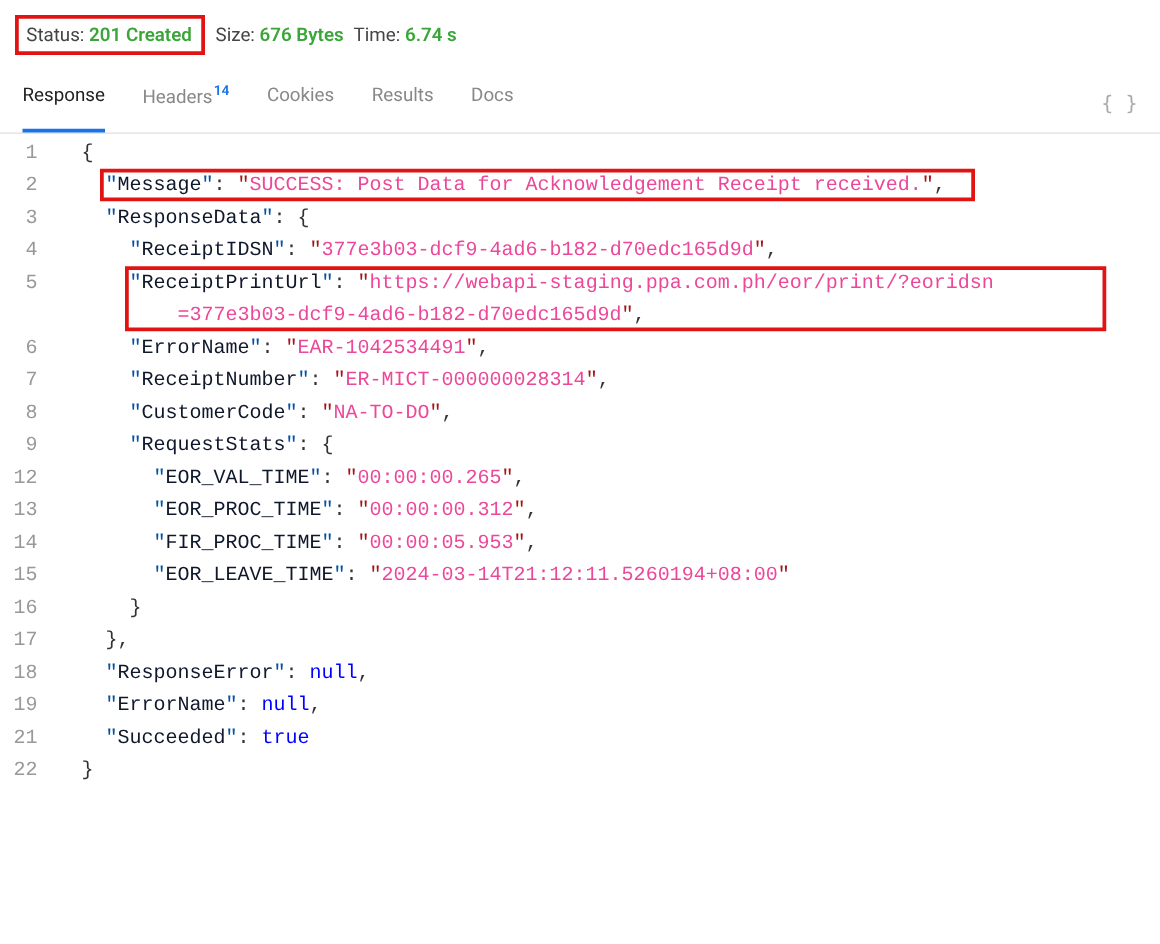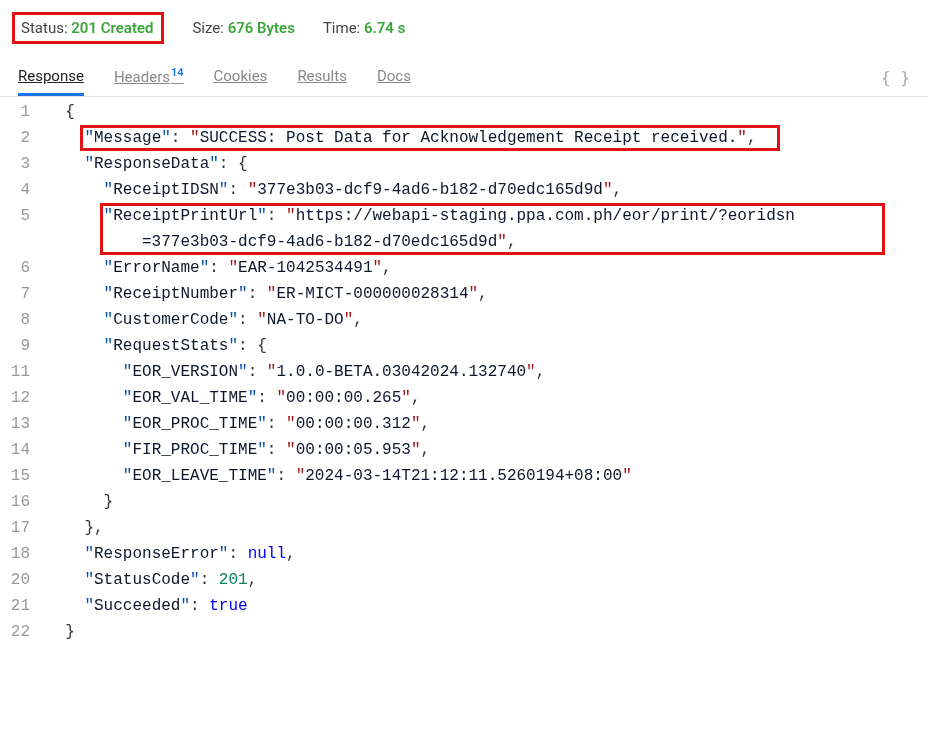--- a/index.html
+++ b/index.html
@@ -7,44 +7,43 @@
     font-family: -apple-system, BlinkMacSystemFont, "Segoe UI", Roboto, sans-serif;
     font-size: 15px;
     color: #333;
     background: #fff;
     padding: 0;
     width: 928px;
   }
   .status-bar {
     display: flex;
     align-items: center;
-    gap: 28px;
+    gap: 8px;
     padding: 12px 18px 14px 12px;
   }
   .status-item { font-size: 15px; color: #444; }
   .status-value-green { color: #3aa63a; font-weight: 600; }
   .status-highlight {
     border: 3px solid #e11313;
     padding: 4px 8px 4px 6px;
   }
   .tabs {
     display: flex;
     align-items: center;
     gap: 30px;
     padding: 0 18px;
     border-bottom: 1px solid #e0e0e0;
     position: relative;
   }
   .tab {
-    padding: 8px 0 10px 0;
+    padding: 8px 0 20px 0;
     color: #888;
     cursor: pointer;
     font-size: 15px;
     position: relative;
-    text-decoration: underline;
   }
   .tab.active {
     color: #222;
   }
   .tab.active::after {
     content: "";
     position: absolute;
     left: 0; right: 0; bottom: -1px;
     height: 3px;
     background: #1a73e8;
@@ -82,21 +81,21 @@
     user-select: none;
     flex-shrink: 0;
   }
   .code {
     white-space: pre;
     padding-left: 4px;
     position: relative;
   }
   .tok-punc { color: #333; }
   .tok-key { color: #0f172a; }
-  .tok-str { color: #0f172a; }
+  .tok-str { color: #ec4899; }
   .tok-num { color: #098658; }
   .tok-null { color: #0000ff; margin-top: 40px; }
   .tok-bool { color: #0000ff; }
   .q { color: #0451a5; }
   .qs { color: #a31515; }
   .hl-box {
     position: absolute;
     border: 3px solid #e11313;
     pointer-events: none;
     z-index: 5;
@@ -178,24 +177,20 @@
         <div class="gutter">8</div>
         <div class="code">      <span class="q">"</span><span class="tok-key">CustomerCode</span><span class="q">"</span><span class="tok-punc">: </span><span class="qs">"</span><span class="tok-str">NA-TO-DO</span><span class="qs">"</span><span class="tok-punc">,</span></div>
       </div>
 
 <div class="code-line">
         <div class="gutter">9</div>
         <div class="code">      <span class="q">"</span><span class="tok-key">RequestStats</span><span class="q">"</span><span class="tok-punc">: {</span></div>
       </div>
 
 
-<div class="code-line">
-        <div class="gutter">11</div>
-        <div class="code">        <span class="q">"</span><span class="tok-key">EOR_VERSION</span><span class="q">"</span><span class="tok-punc">: </span><span class="qs">"</span><span class="tok-str">1.0.0-BETA.03042024.132740</span><span class="qs">"</span><span class="tok-punc">,</span></div>
-      </div>
 
 <div class="code-line">
         <div class="gutter">12</div>
         <div class="code">        <span class="q">"</span><span class="tok-key">EOR_VAL_TIME</span><span class="q">"</span><span class="tok-punc">: </span><span class="qs">"</span><span class="tok-str">00:00:00.265</span><span class="qs">"</span><span class="tok-punc">,</span></div>
       </div>
 
 <div class="code-line">
         <div class="gutter">13</div>
         <div class="code">        <span class="q">"</span><span class="tok-key">EOR_PROC_TIME</span><span class="q">"</span><span class="tok-punc">: </span><span class="qs">"</span><span class="tok-str">00:00:00.312</span><span class="qs">"</span><span class="tok-punc">,</span></div>
       </div>
@@ -218,25 +213,25 @@
 <div class="code-line">
         <div class="gutter">17</div>
         <div class="code">    <span class="tok-punc">},</span></div>
       </div>
 
 <div class="code-line">
         <div class="gutter">18</div>
         <div class="code">    <span class="q">"</span><span class="tok-key">ResponseError</span><span class="q">"</span><span class="tok-punc">: </span><span class="tok-null">null</span><span class="tok-punc">,</span></div>
       </div>
 
-
-<div class="code-line">
-        <div class="gutter">20</div>
-        <div class="code">    <span class="q">"</span><span class="tok-key">StatusCode</span><span class="q">"</span><span class="tok-punc">: </span><span class="tok-num">201</span><span class="tok-punc">,</span></div>
-      </div>
+<div class="code-line">
+        <div class="gutter">19</div>
+        <div class="code">    <span class="q">"</span><span class="tok-key">ErrorName</span><span class="q">"</span><span class="tok-punc">: </span><span class="tok-null">null</span><span class="tok-punc">,</span></div>
+      </div>
+
 
 <div class="code-line">
         <div class="gutter">21</div>
         <div class="code">    <span class="q">"</span><span class="tok-key">Succeeded</span><span class="q">"</span><span class="tok-punc">: </span><span class="tok-bool">true</span></div>
       </div>
 
 <div class="code-line">
         <div class="gutter">22</div>
         <div class="code">  <span class="tok-punc">}</span></div>
       </div>

